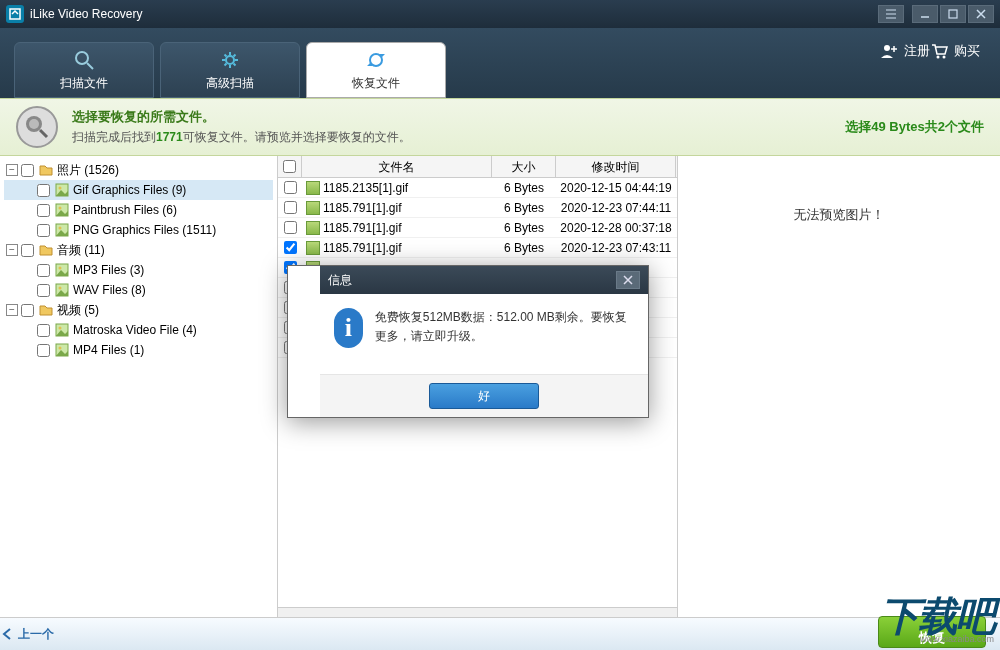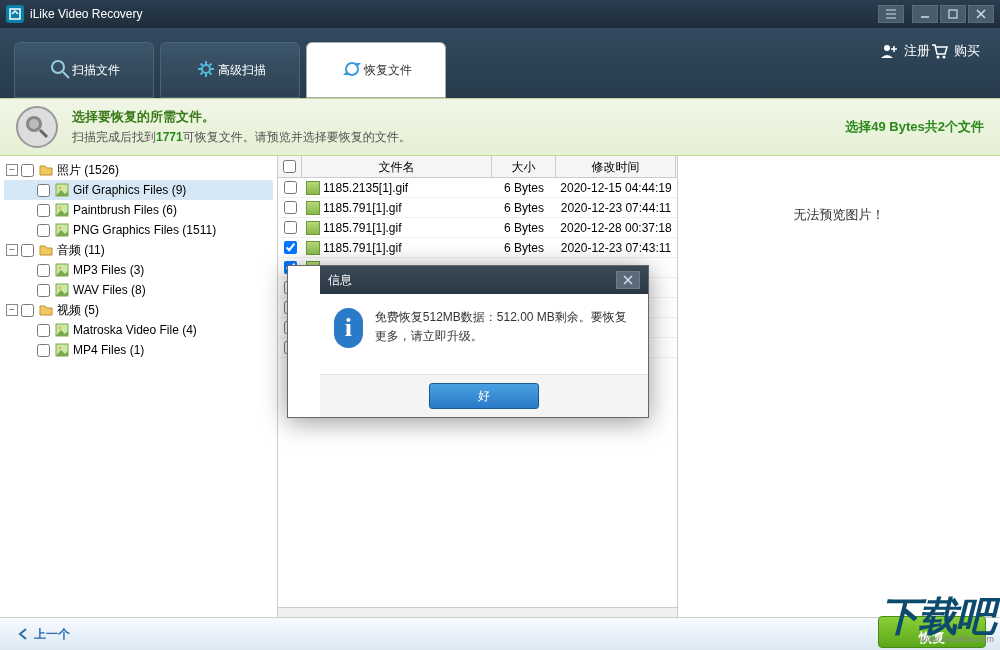--- a/index.html
+++ b/index.html
@@ -7,21 +7,21 @@
 
 
 .titlebar { height: 28px; background: linear-gradient(#2a3d4f, #1e2d3b); display: flex; align-items: center; color: #fff; font-size: 12px; padding: 0 6px; }
 .titlebar .logo { width: 18px; height: 18px; background: #0a7fa8; border-radius: 3px; margin-right: 6px; display: flex; align-items: center; justify-content: center; font-size: 11px; }
 .titlebar .spacer { flex: 1; }
 .titlebar .win-btn { width: 26px; height: 18px; margin-left: 2px; background: #4a5b6a; border: 1px solid #5a6b7a; display: flex; align-items: center; justify-content: center; cursor: pointer; font-size: 11px; }
 .titlebar .win-btn.extra { margin-right: 6px; }
 
 
 .toolbar { height: 70px; background: linear-gradient(#334b5f, #263a4a); display: flex; align-items: flex-end; padding: 0 14px; position: relative; }
-.tool-tab { width: 140px; height: 56px; margin-right: 6px; border-radius: 6px 6px 0 0; background: linear-gradient(#3d566b, #2d4152); border: 1px solid #4a6378; color: #fff; display: flex; flex-direction: row; align-items: center; justify-content: center; font-size: 12px; cursor: pointer; }
+.tool-tab { width: 140px; height: 56px; margin-right: 6px; border-radius: 6px 6px 0 0; background: linear-gradient(#3d566b, #2d4152); border: 1px solid #4a6378; color: #fff; display: flex; flex-direction: column; align-items: center; justify-content: center; font-size: 12px; cursor: pointer; }
 .tool-tab.active { background: #fff; color: #333; border-color: #aaa; }
 .tool-tab .tab-icon { width: 24px; height: 24px; margin-bottom: 3px; display: flex; align-items: center; justify-content: center; }
 .toolbar .right-actions { position: absolute; right: 20px; top: 14px; display: flex; color: #fff; font-size: 13px; }
 .toolbar .right-actions .act { display: flex; align-items: center; gap: 6px; cursor: pointer; }
 
 
 .infostrip { height: 58px; background: linear-gradient(#f0f6e6, #e6f0d4); border-top: 1px solid #c4d69c; border-bottom: 1px solid #c4d69c; display: flex; align-items: center; padding: 0 16px; }
 .infostrip .strip-icon { width: 42px; height: 42px; border-radius: 21px; background: #ddd; border: 2px solid #999; margin-right: 14px; display:flex; align-items:center; justify-content:center; }
 .infostrip .strip-text .line1 { color: #3a7a1a; font-weight: bold; font-size: 13px; margin-bottom: 3px; }
 .infostrip .strip-text .line2 { color: #555; font-size: 12px; }
@@ -51,21 +51,21 @@
 .col.c0 { width: 24px; }
 .cell.c0 { width: 24px; display:flex; align-items:center; justify-content:center; }
 .col.c1, .cell.c1 { width: 190px; }
 .col.c2, .cell.c2 { width: 64px; }
 .col.c3, .cell.c3 { width: 120px; }
 .filelist .scrollhint { height: 10px; background: #f0f0f0; border-top: 1px solid #ccc; }
 
 .preview { flex: 1; display: flex; align-items: flex-start; justify-content: center; padding-top: 50px; color: #333; font-size: 13px; }
 
 
-.footer { height: 32px; background: linear-gradient(#f7fbff, #dbe8f2); display: flex; align-items: center; padding: 0 18px; position: relative; }
+.footer { height: 32px; background: linear-gradient(#f7fbff, #dbe8f2); display: flex; align-items: center; padding: 0 2px; position: relative; }
 .footer .prev { color: #2a6aa8; font-size: 12px; display: flex; align-items: center; gap: 4px; cursor: pointer; font-weight: bold; }
 .footer .recover-btn { position: absolute; right: 14px; top: -2px; width: 108px; height: 32px; background: linear-gradient(#8ad038, #5aa818); border: 1px solid #4a8a18; border-radius: 4px; color: #fff; font-size: 13px; font-weight: bold; display:flex; align-items:flex-end; justify-content:center; cursor:pointer; }
 
 
 .dialog-mask { position: absolute; left: 287px; top: 265px; width: 362px; background: #fff; border: 1px solid #666; box-shadow: 0 4px 24px rgba(0,0,0,0.4); padding-left: 32px; }
 .dialog-mask .d-title { height: 28px; background: linear-gradient(#3b4a58, #2a3744); color: #fff; font-size: 12px; display: flex; align-items: center; padding: 0 8px; }
 .dialog-mask .d-title .d-close { margin-left: auto; width: 24px; height: 18px; background: #5a6a78; display:flex; align-items:center; justify-content:center; cursor:pointer; font-size: 12px; border:1px solid #6a7a88;}
 .dialog-mask .d-body { padding: 14px; display: flex; gap: 12px; min-height: 80px; }
 .dialog-mask .d-body .d-icon { width: 40px; height: 40px; border-radius: 20px; background: #2a7ac8; color: #fff; display:flex; align-items:center; justify-content:center; font-size: 26px; font-weight: bold; font-family: Georgia, serif; }
 .dialog-mask .d-body .d-msg { font-size: 12px; color: #333; line-height: 1.6; }

